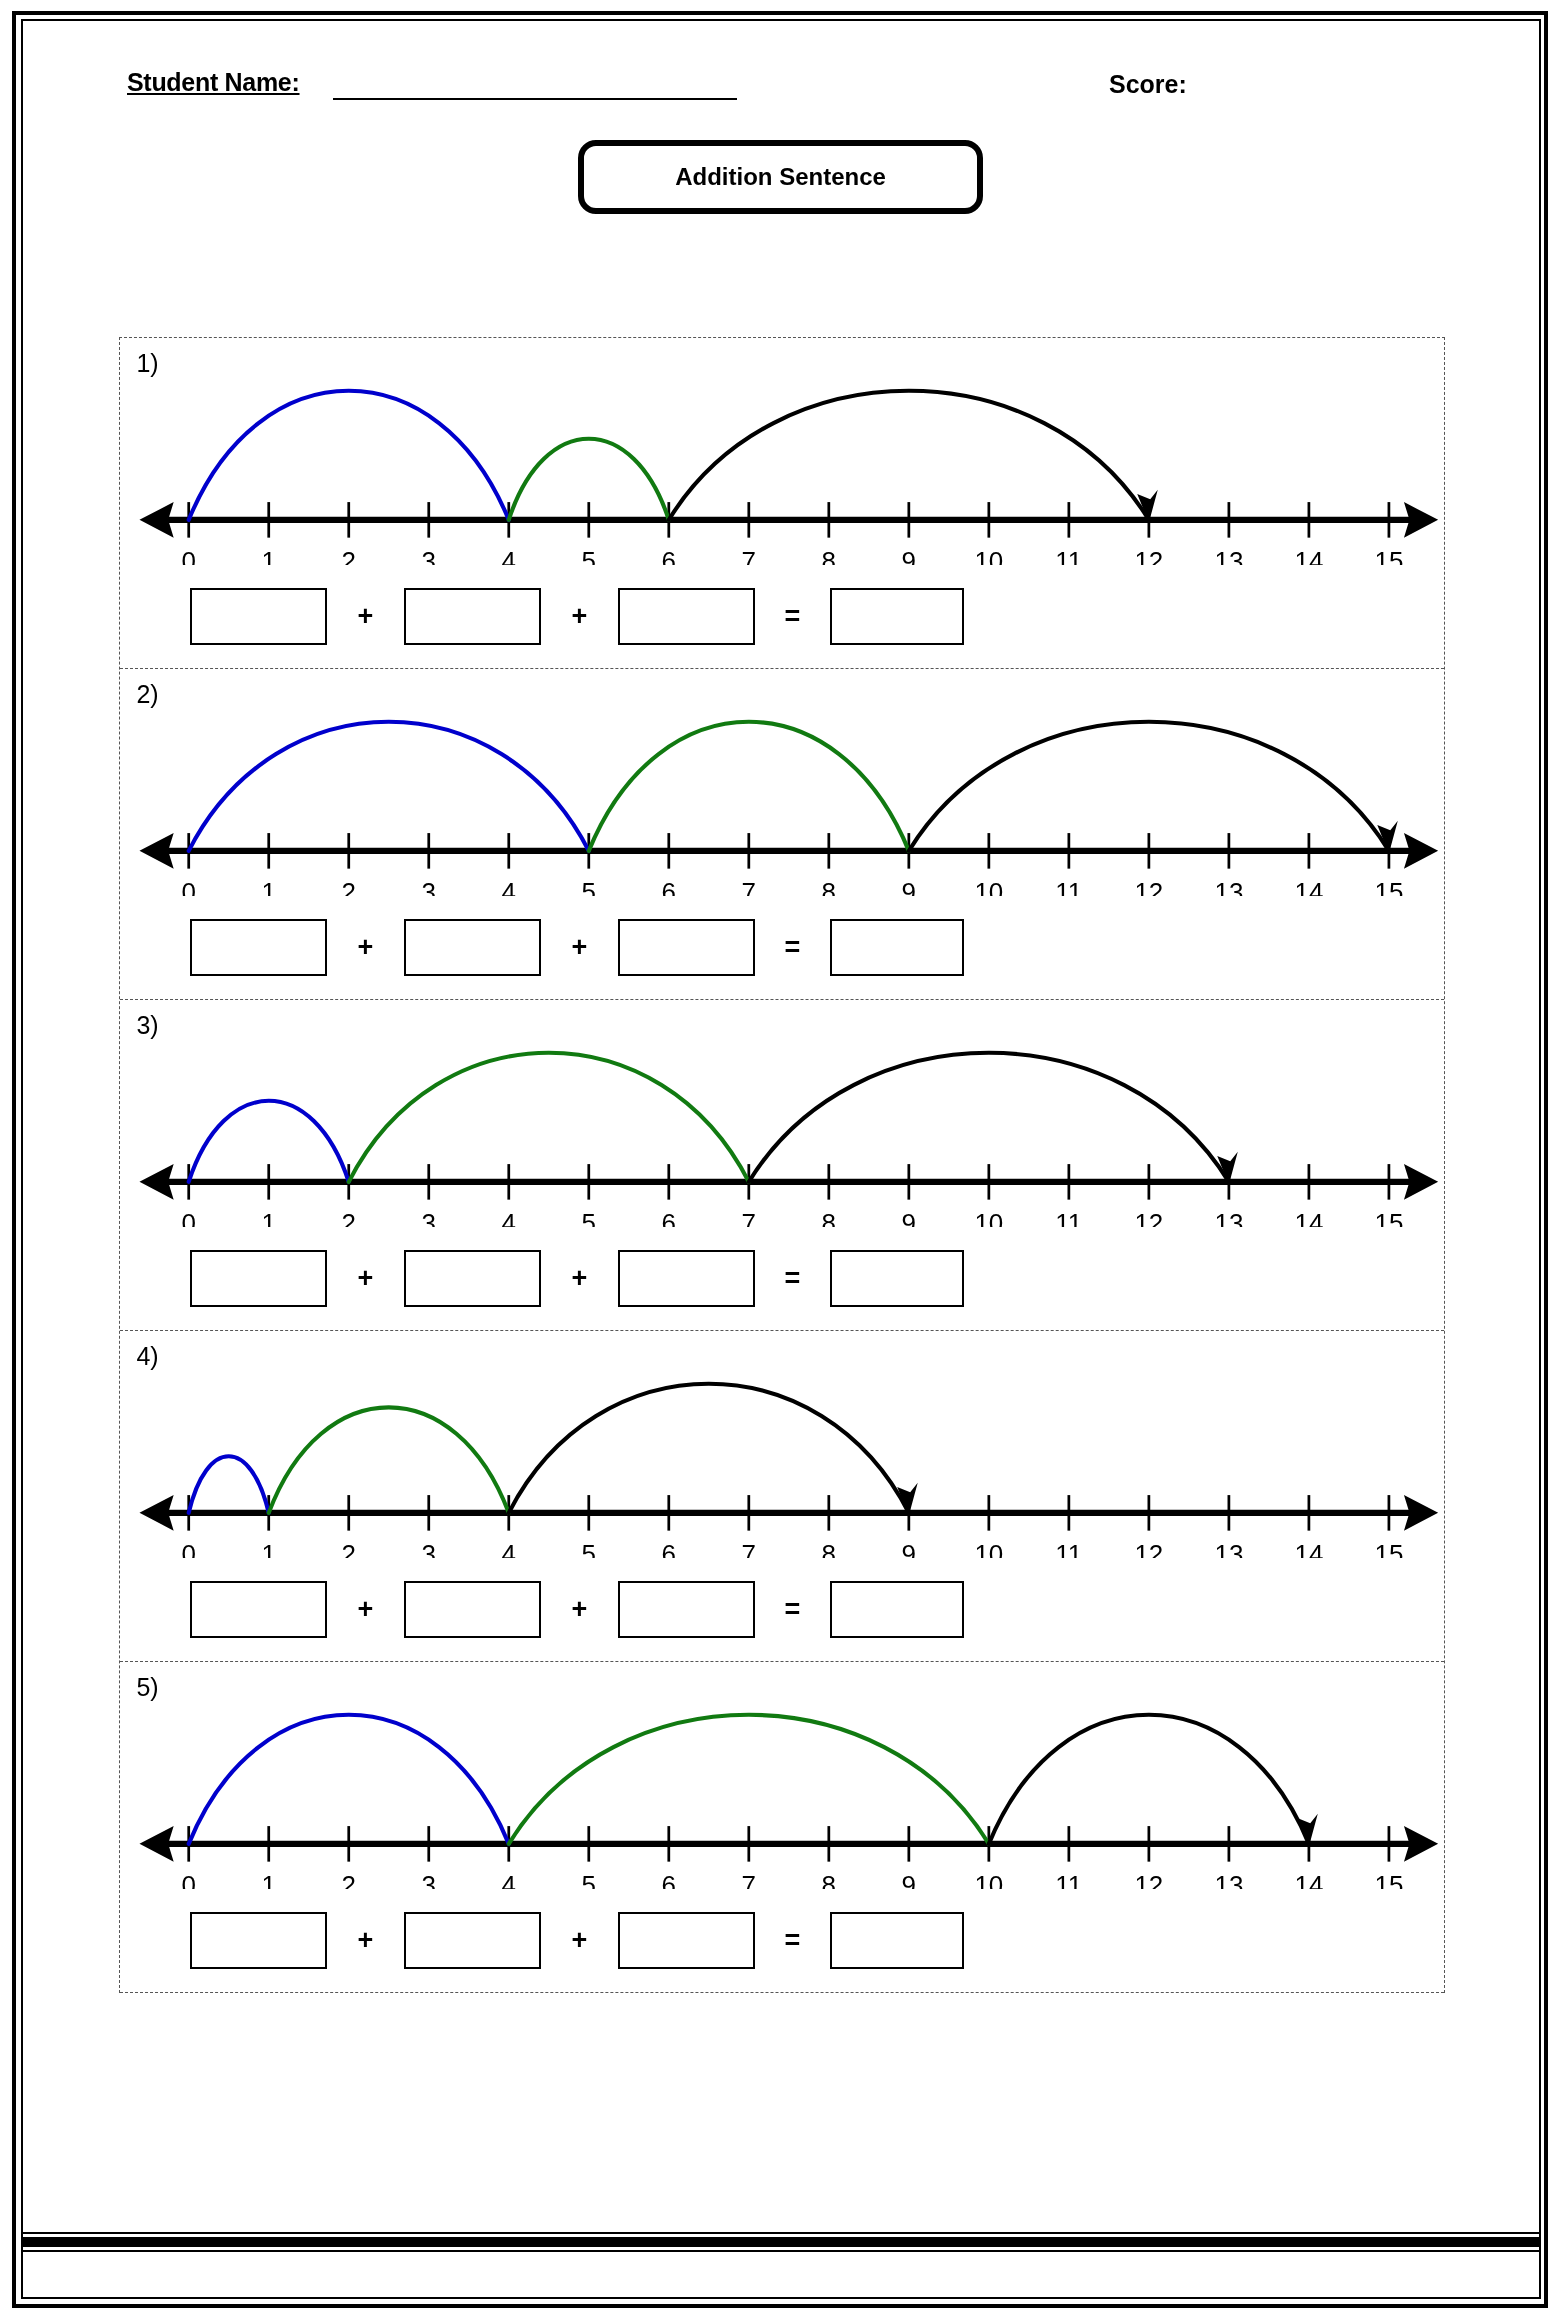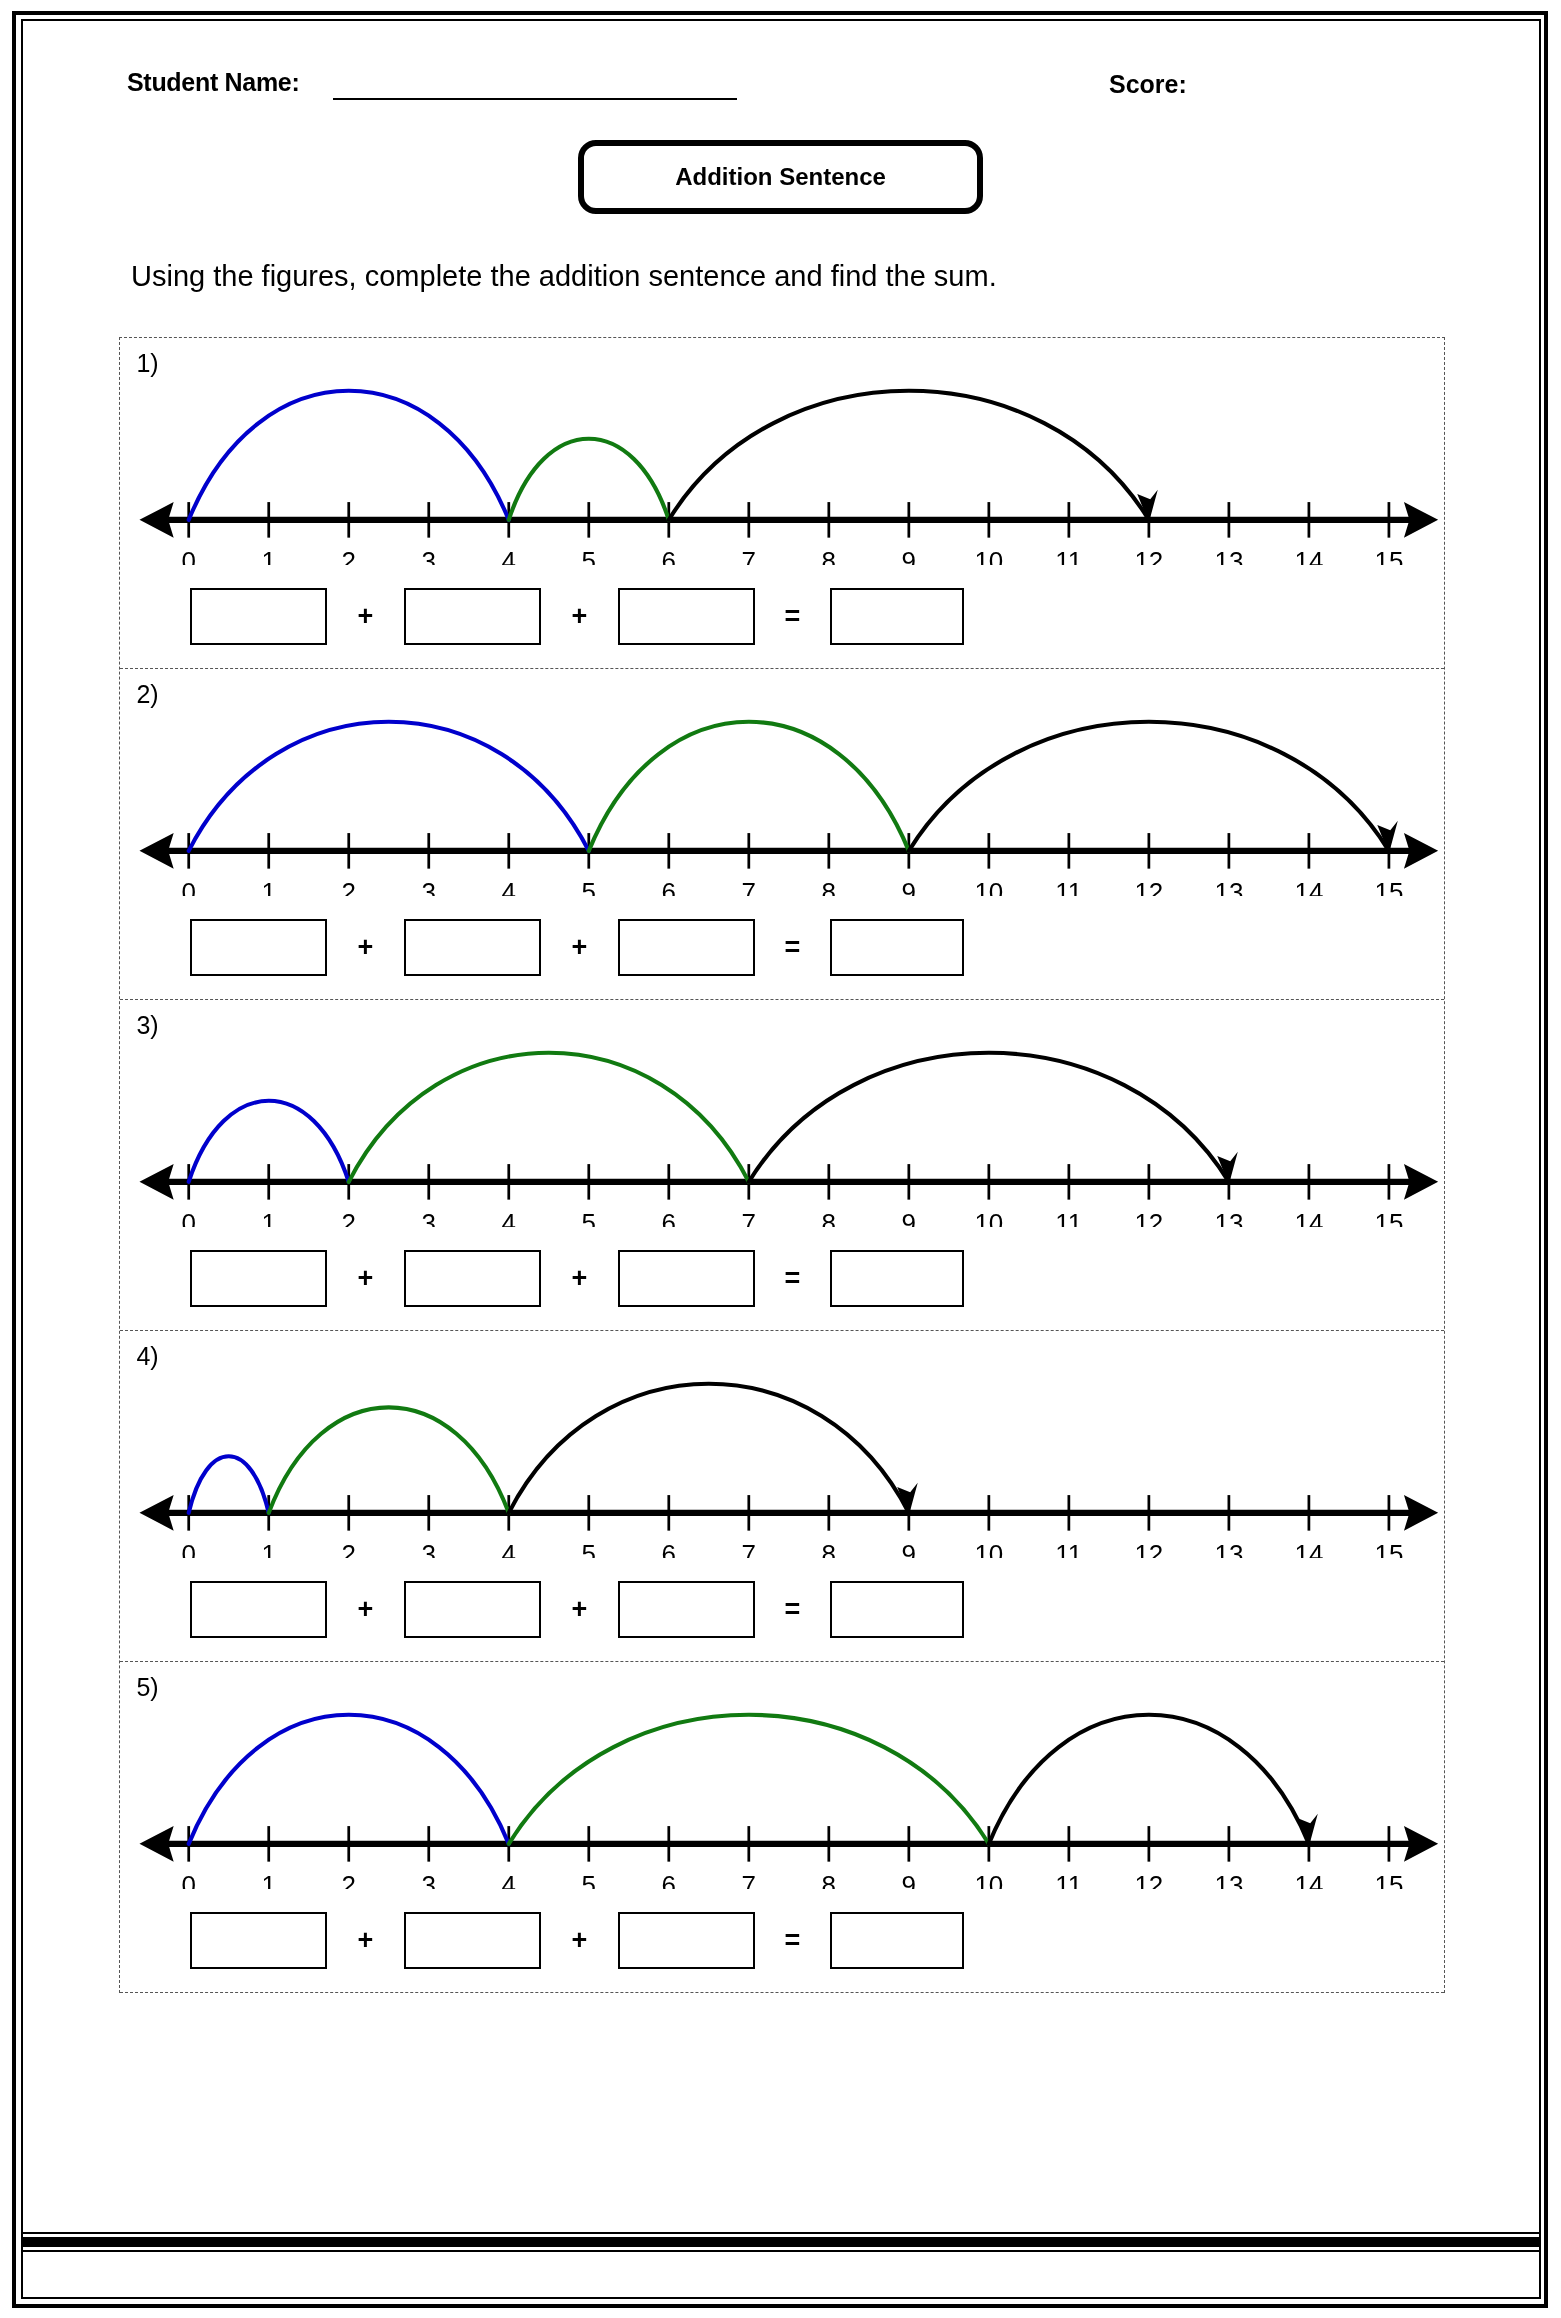--- a/index.html
+++ b/index.html
@@ -40,20 +40,21 @@
   }
   .student-name-label {
     position: absolute;
     left: 127px;
     top: 68px;
     font-size: 25px;
     font-weight: bold;
     color: #000;
     letter-spacing: -0.3px;
     white-space: nowrap;
+    text-decoration: underline;
   }
   .student-name-rule {
     position: absolute;
     left: 333px;
     top: 98px;
     width: 404px;
     height: 0;
     border-bottom: 2.7px solid #000;
   }
   .score-label {
@@ -219,21 +220,20 @@
   <div class="border-inner"></div>
 
   <div class="student-name-label">Student Name:</div>
   <div class="student-name-rule"></div>
   <div class="score-label">Score:</div>
 
   <div class="title-box">
     <span class="title-text">Addition Sentence</span>
   </div>
 
-  <div class="instruction">Using the figures, complete the addition sentence and find the sum.</div>
 
   <div class="problems" id="problems">
       <div class="problem">
         <div class="problem-index">1)</div>
         <div class="numberline-wrap">
           <svg class="numberline-svg" viewBox="0 0 1938 310" width="1326" height="212">
             <line x1="42" y1="244" x2="1913" y2="244" stroke="#000000" stroke-width="9"></line>
             <polygon points="28,244 78,218 70,244 78,270" fill="#000000"></polygon>
             <polygon points="1927,244 1877,218 1885,244 1877,270" fill="#000000"></polygon>
             <line x1="100" y1="218" x2="100" y2="270" stroke="#000000" stroke-width="4"></line>

